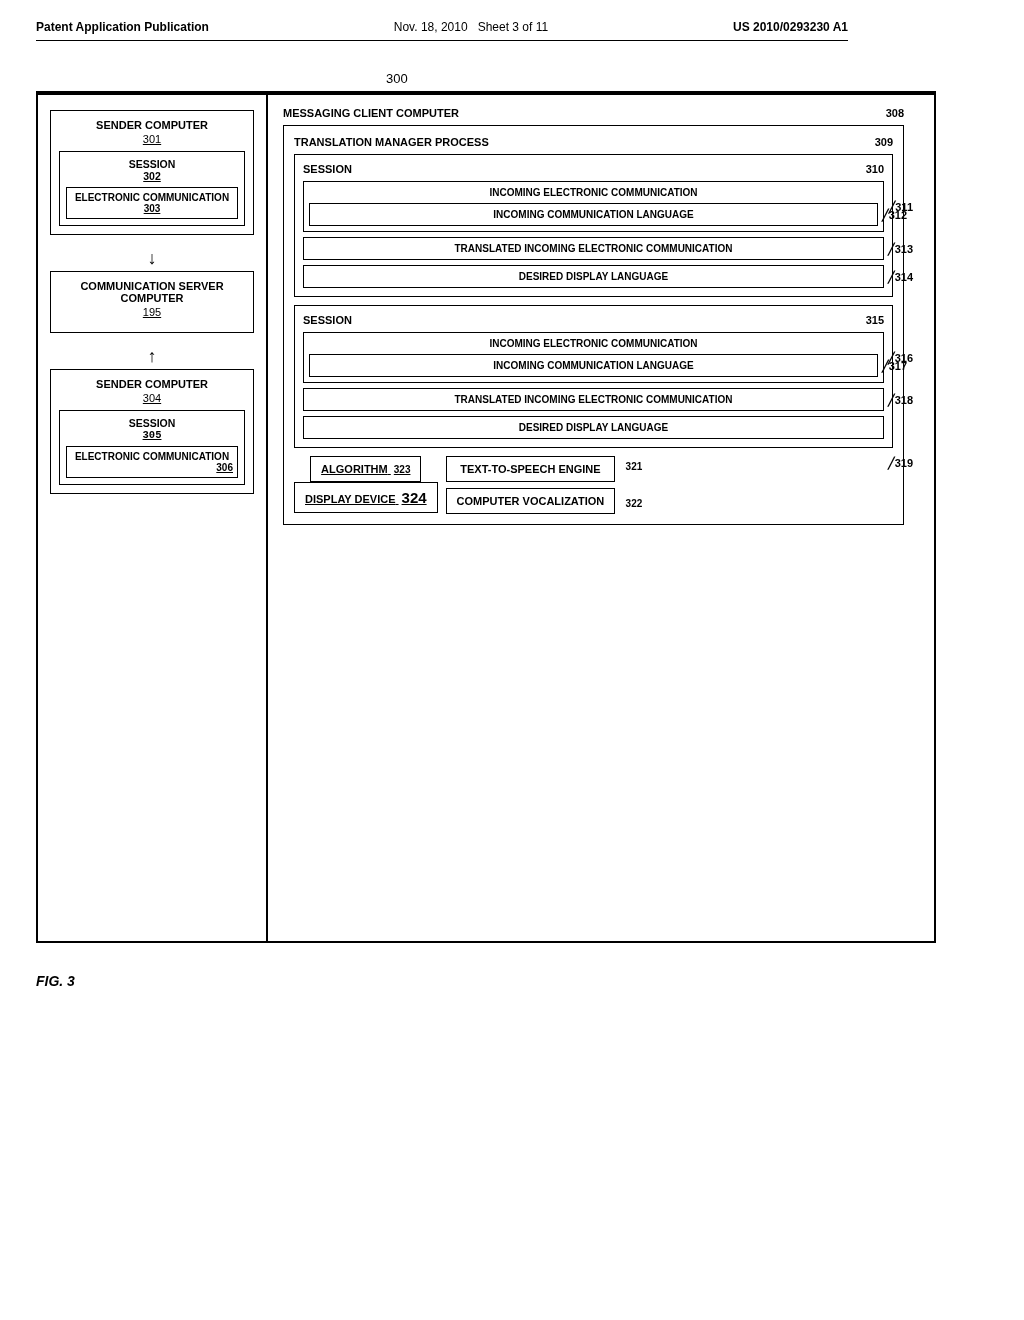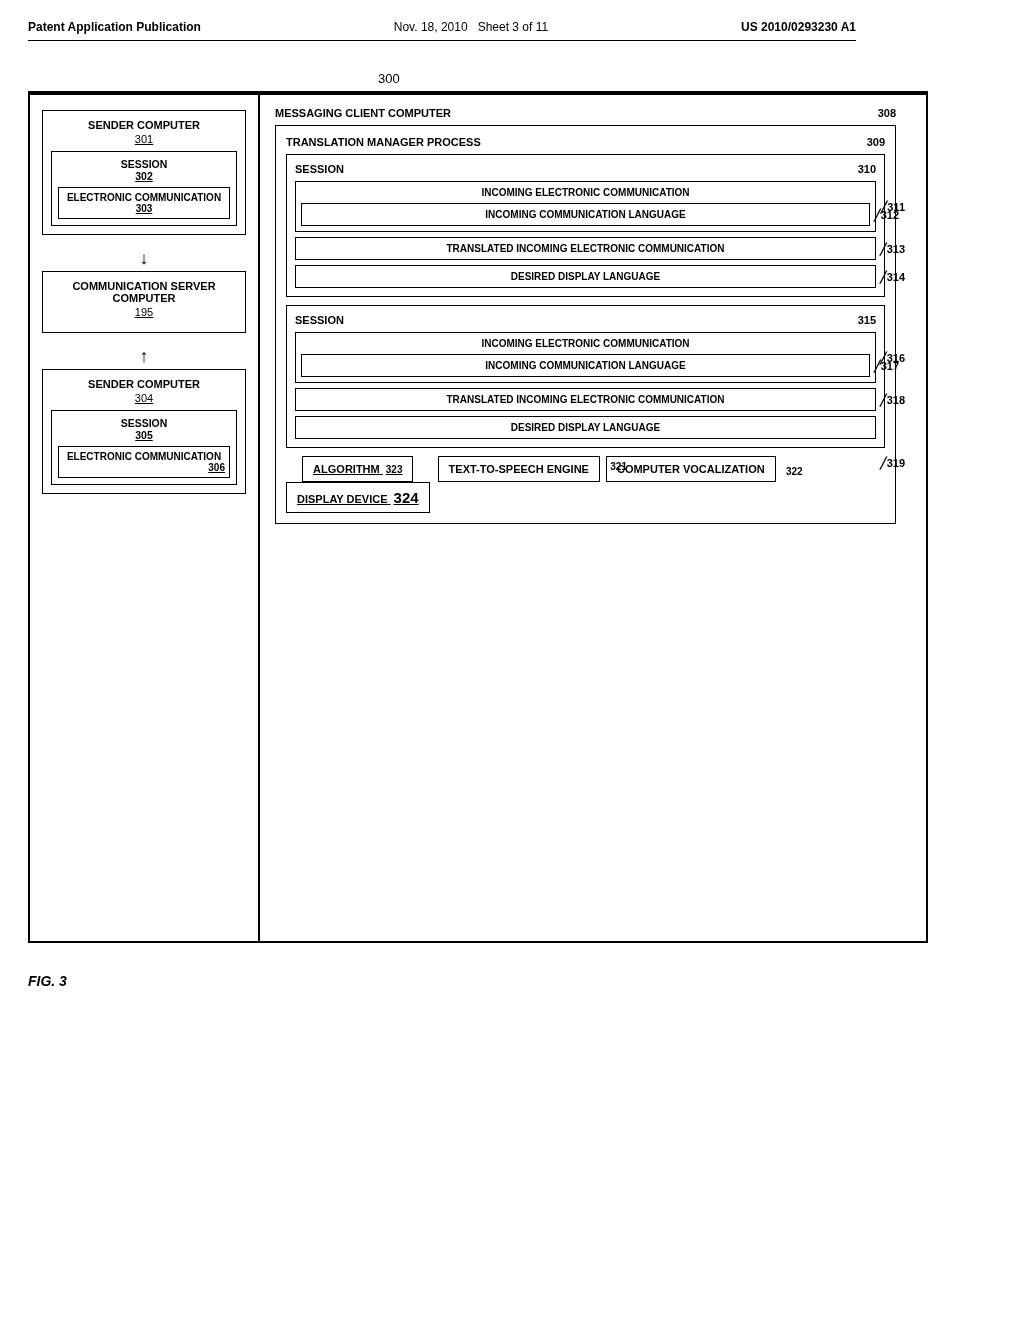--- a/index.html
+++ b/index.html
@@ -8,21 +8,21 @@
       font-family: Arial, sans-serif;
       font-size: 11px;
       color: #000;
       width: 1024px;
       min-height: 1320px;
     }
 
     .page {
       width: 884px;
       min-height: 1320px;
-      padding: 20px 28px;
+      padding: 20px 36px;
       position: relative;
     }
 
     
     .header {
       display: flex;
       justify-content: space-between;
       align-items: flex-start;
       margin-bottom: 30px;
       border-bottom: 1px solid #000;
@@ -159,21 +159,21 @@
           <div class="sender-num">195</div>
         </div>
 
         <div class="arrow-down">↑</div>
 
         <div class="sender-block">
           <div class="sender-title">SENDER COMPUTER</div>
           <div class="sender-num">304</div>
           <div class="inner-box">
             <div>SESSION</div>
-            <div style="text-decoration:underline;">305</div>
+            <div style="text-decoration:underline;font-family:Liberation Mono, monospace;">305</div>
             <div style="border:1.5px solid #000; margin-top:5px; padding:4px; font-size:10px;">
               <div>ELECTRONIC COMMUNICATION</div>
               <div style="text-decoration:underline;text-align:right;">306</div>
             </div>
           </div>
         </div>
 
 
       </div>
 
@@ -265,21 +265,21 @@
               <div style="border:1.5px solid #000; padding:6px 10px; font-weight:bold; font-size:11px; text-transform:uppercase; text-align:center; position:relative;">
                 <span>ALGORITHM</span>
                 <span style="font-size:10px; margin-left:3px;">323</span>
               </div>
               <div style="border:1.5px solid #000; padding:6px 10px; font-weight:bold; font-size:11px; text-transform:uppercase; text-align:center; position:relative;">
                 <span>DISPLAY DEVICE</span>
                 <span style="font-size:15px; margin-left:3px;">324</span>
               </div>
             </div>
 
-            <div style="display:flex; flex-direction:row; gap:6px;">
+            <div style="display:flex; flex-direction:column; gap:6px;">
               <div style="border:1.5px solid #000; padding:6px 10px; font-weight:bold; font-size:11px; text-transform:uppercase; text-align:center; position:relative;">
                 <span>TEXT-TO-SPEECH ENGINE</span>
                 <span style="position:absolute; right:-28px; top:4px; font-size:10px;">321</span>
               </div>
               <div style="border:1.5px solid #000; padding:6px 10px; font-weight:bold; font-size:11px; text-transform:uppercase; text-align:center; position:relative;">
                 <span>COMPUTER VOCALIZATION</span>
                 <span style="position:absolute; right:-28px; bottom:4px; font-size:10px;">322</span>
               </div>
             </div>
 

